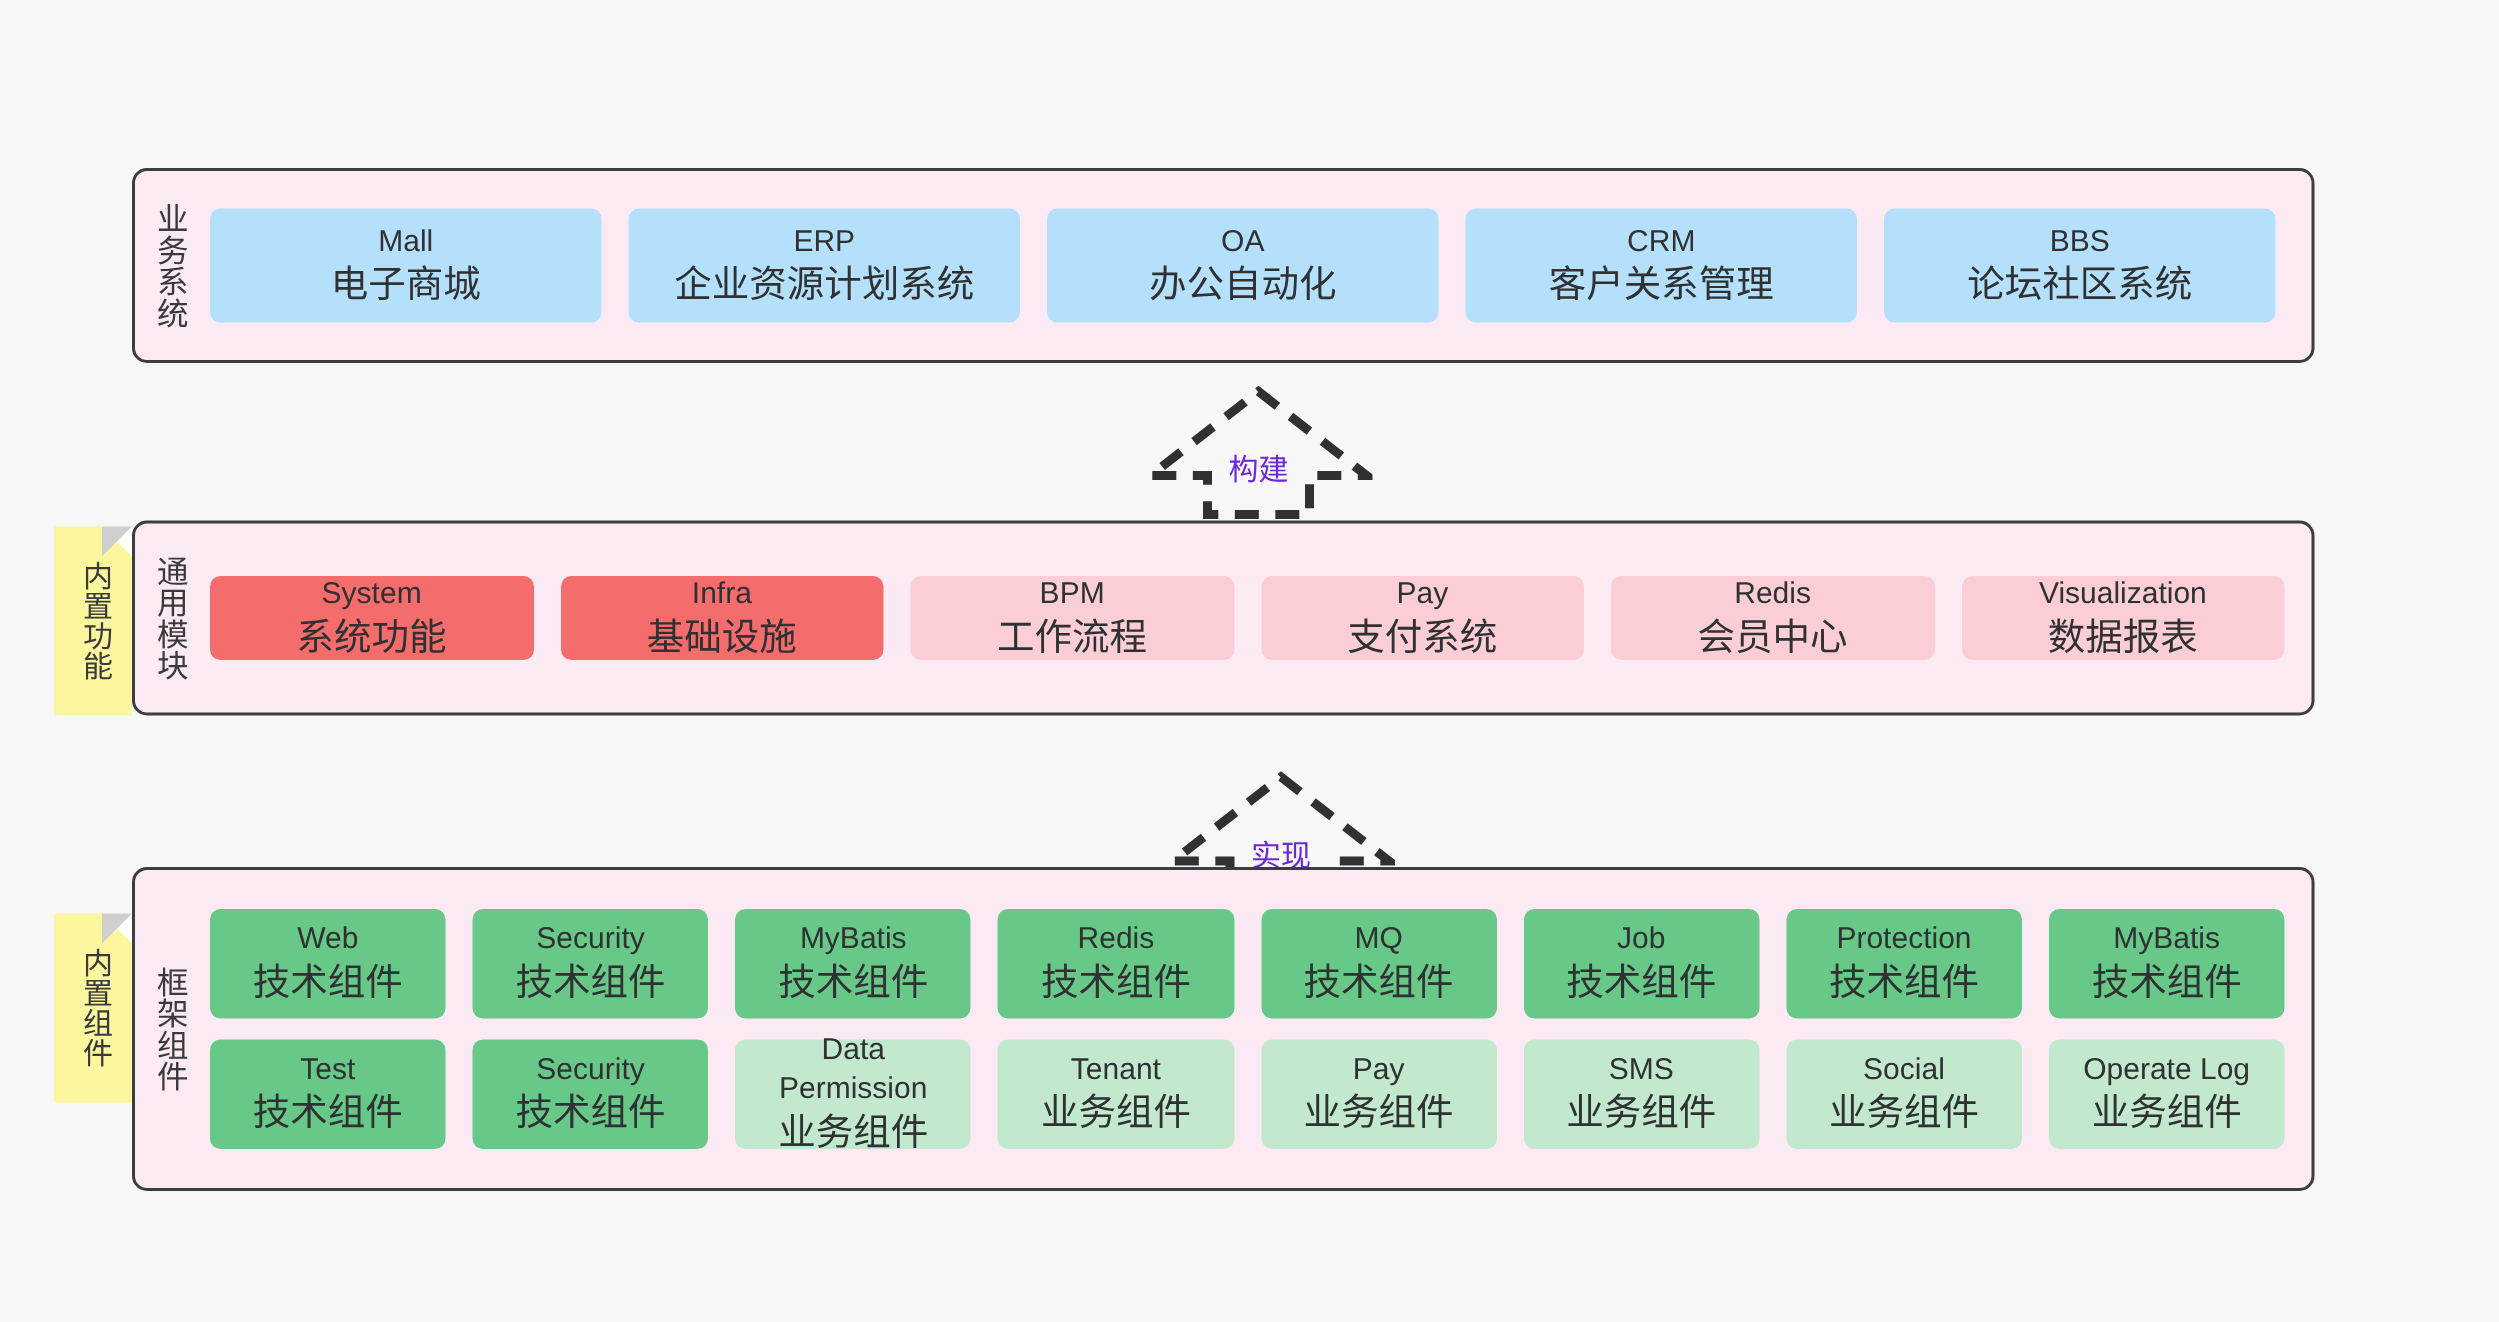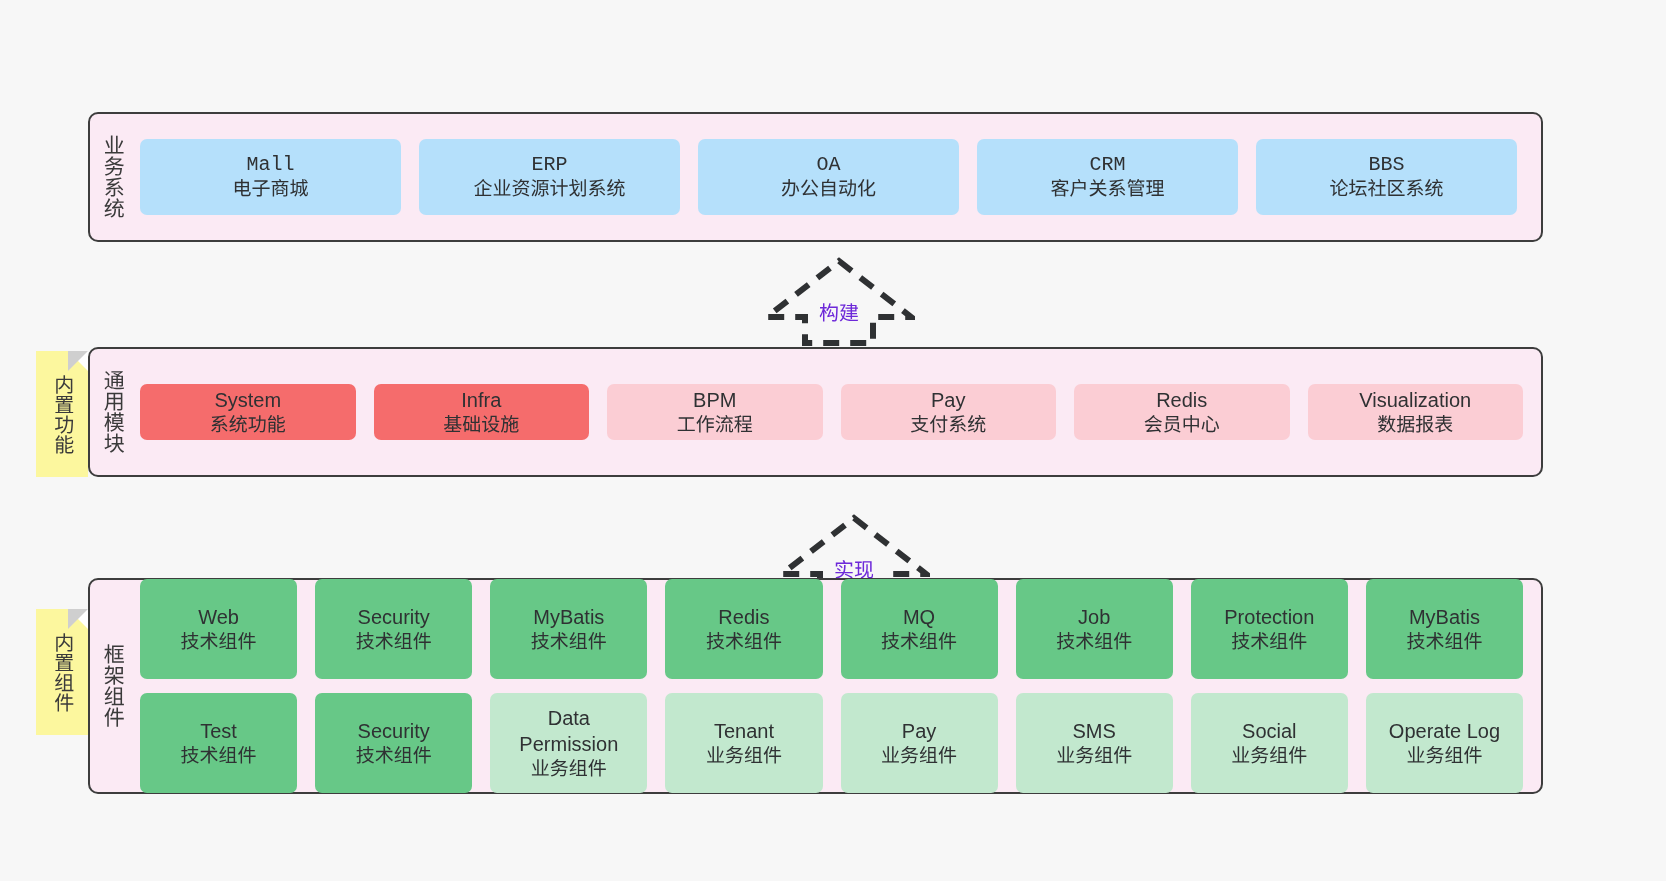--- a/index.html
+++ b/index.html
@@ -60,37 +60,37 @@
     flex-direction: column;
     align-items: center;
     justify-content: center;
     text-align: center;
     color: #2f3133;
     font-size: 20px;
     line-height: 1.30;
     padding: 4px 6px;
   }
   .cell .en { font-size: 20px; }
-  .cell .cn { font-size: 19px; }
+  .cell .cn { font-size: 25px; }
 
   
   #layer-business { left: 88px; top: 112px; width: 1455px; height: 130px; }
-  #layer-business .layer-body { padding-right: 24px; font-family: Liberation Mono, monospace; }
+  #layer-business .layer-body { padding-right: 24px; }
   #layer-business .cell { background: #b5e0fb; height: 76px; }
 
   
   #layer-modules { left: 88px; top: 347px; width: 1455px; height: 130px; }
   #layer-modules .layer-body { padding-right: 18px; }
   #layer-modules .cell { background: #fbcdd4; height: 56px; }
   #layer-modules .cell.strong { background: #f56c6c; }
 
   
   #layer-framework { left: 88px; top: 578px; width: 1455px; height: 216px; }
   #layer-framework .layer-body { padding-right: 18px; gap: 14px; }
-  #layer-framework .cell { background: #67c887; height: 100px; }
+  #layer-framework .cell { background: #67c887; height: 73px; }
   #layer-framework .cell.light { background: #c2e8ce; }
 
   
   .sticky {
     position: absolute;
     width: 52px;
     background: #fcf79e;
     display: flex;
     align-items: center;
     justify-content: center;

